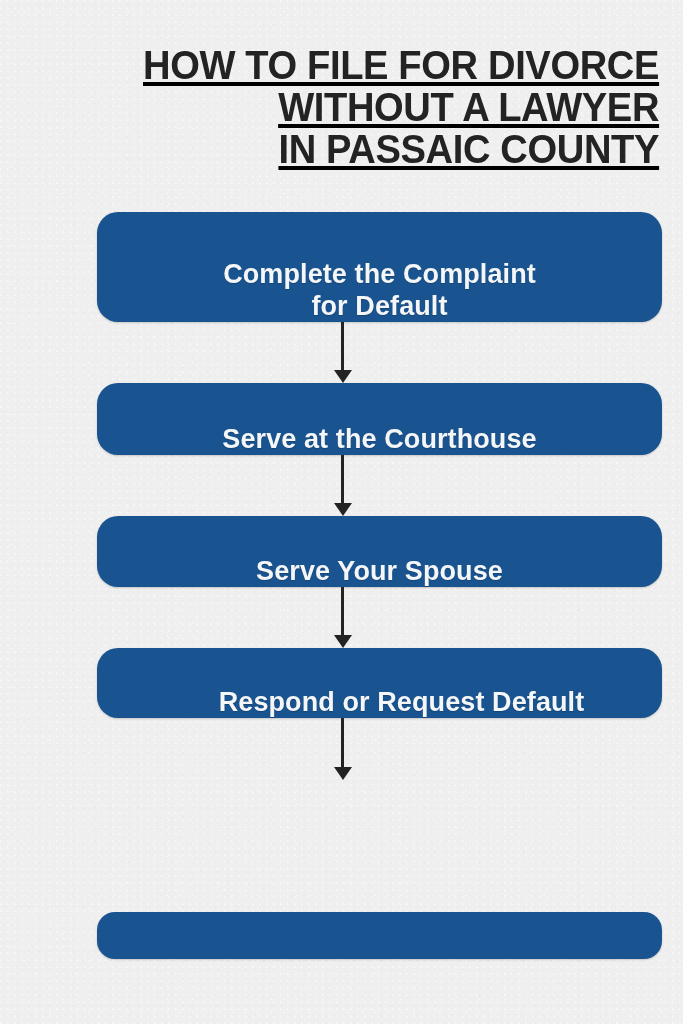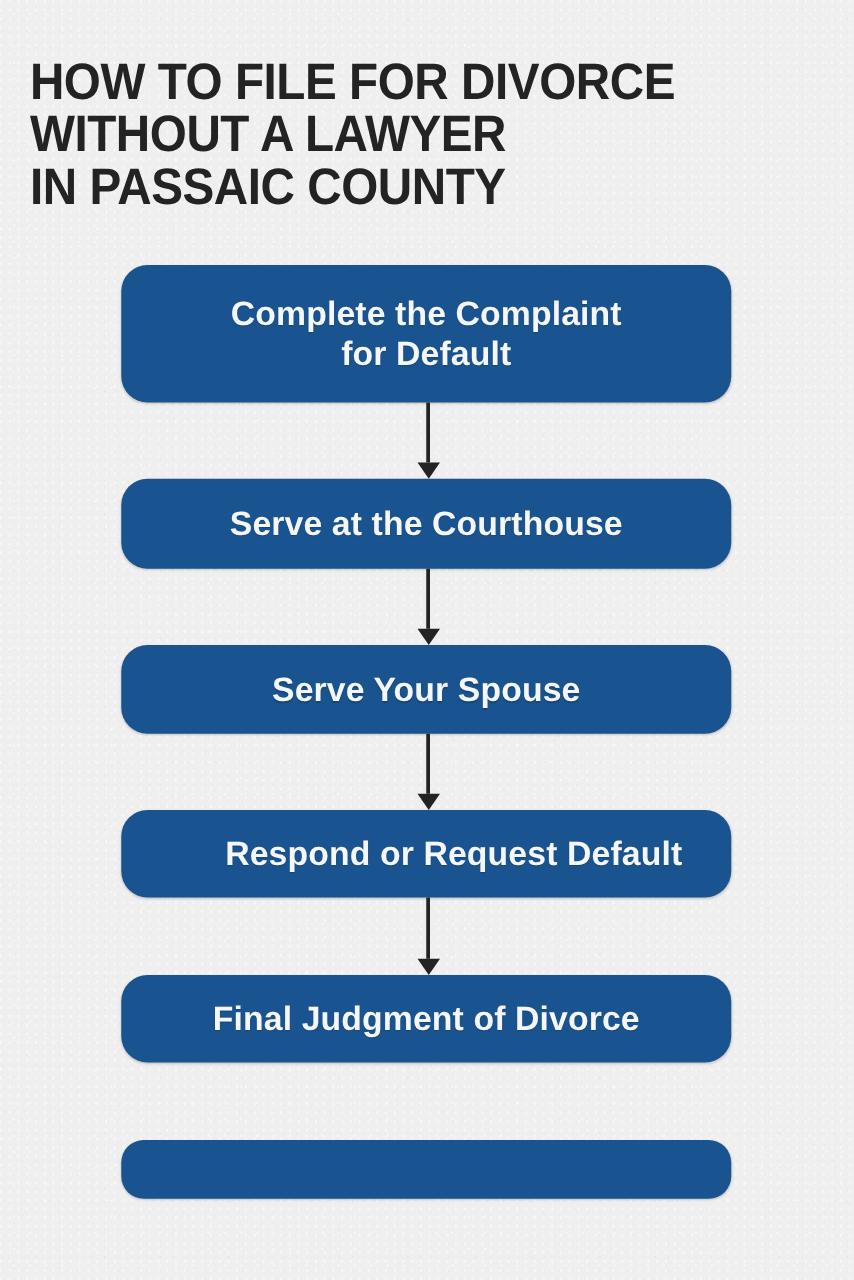--- a/index.html
+++ b/index.html
@@ -38,21 +38,22 @@
     width:683px;
     height:1024px;
   }
 
   
   .title-block {
     position:absolute;
     top:44px;
     left:0;
     width:683px;
-    text-align:left;
+    text-align:right;
+    text-decoration:underline;
   }
   .title-line {
     display:block;
     font-family:"Liberation Sans Narrow","Liberation Sans", sans-serif;
     font-weight:bold;
     font-size:41px;
     line-height:42px;
     letter-spacing:-0.4px;
     color:#232323;
     text-transform:uppercase;
@@ -66,25 +67,25 @@
     position:absolute;
     top:0;
     left:0;
     width:683px;
     height:1024px;
   }
 
   .step-box {
     position:absolute;
     left:97px;
-    width:488px;
+    width:565px;
     background:#1a5490;
     border-radius:21px;
     display:flex;
-    align-items:center;
+    align-items:flex-end;
     justify-content:center;
     box-shadow:0 1px 2px rgba(0,0,0,.18);
   }
   .step-label {
     color:#f4f6f8;
     font-family:"Liberation Sans", sans-serif;
     font-weight:bold;
     font-size:27px;
     line-height:32px;
     letter-spacing:.1px;
@@ -181,22 +182,19 @@
 
     <div class="step-box box-4">
       <div class="step-label">Respond or Request Default</div>
     </div>
 
     <div class="arrow arrow-4">
       <span class="shaft"></span>
       <span class="head"></span>
     </div>
 
-    <div class="step-box box-5">
-      <div class="step-label">Final Judgment of Divorce</div>
-    </div>
 
     <div class="step-box box-6">
       <div class="step-label"></div>
     </div>
 
   </div>
 </div>
 
 </body></html>

